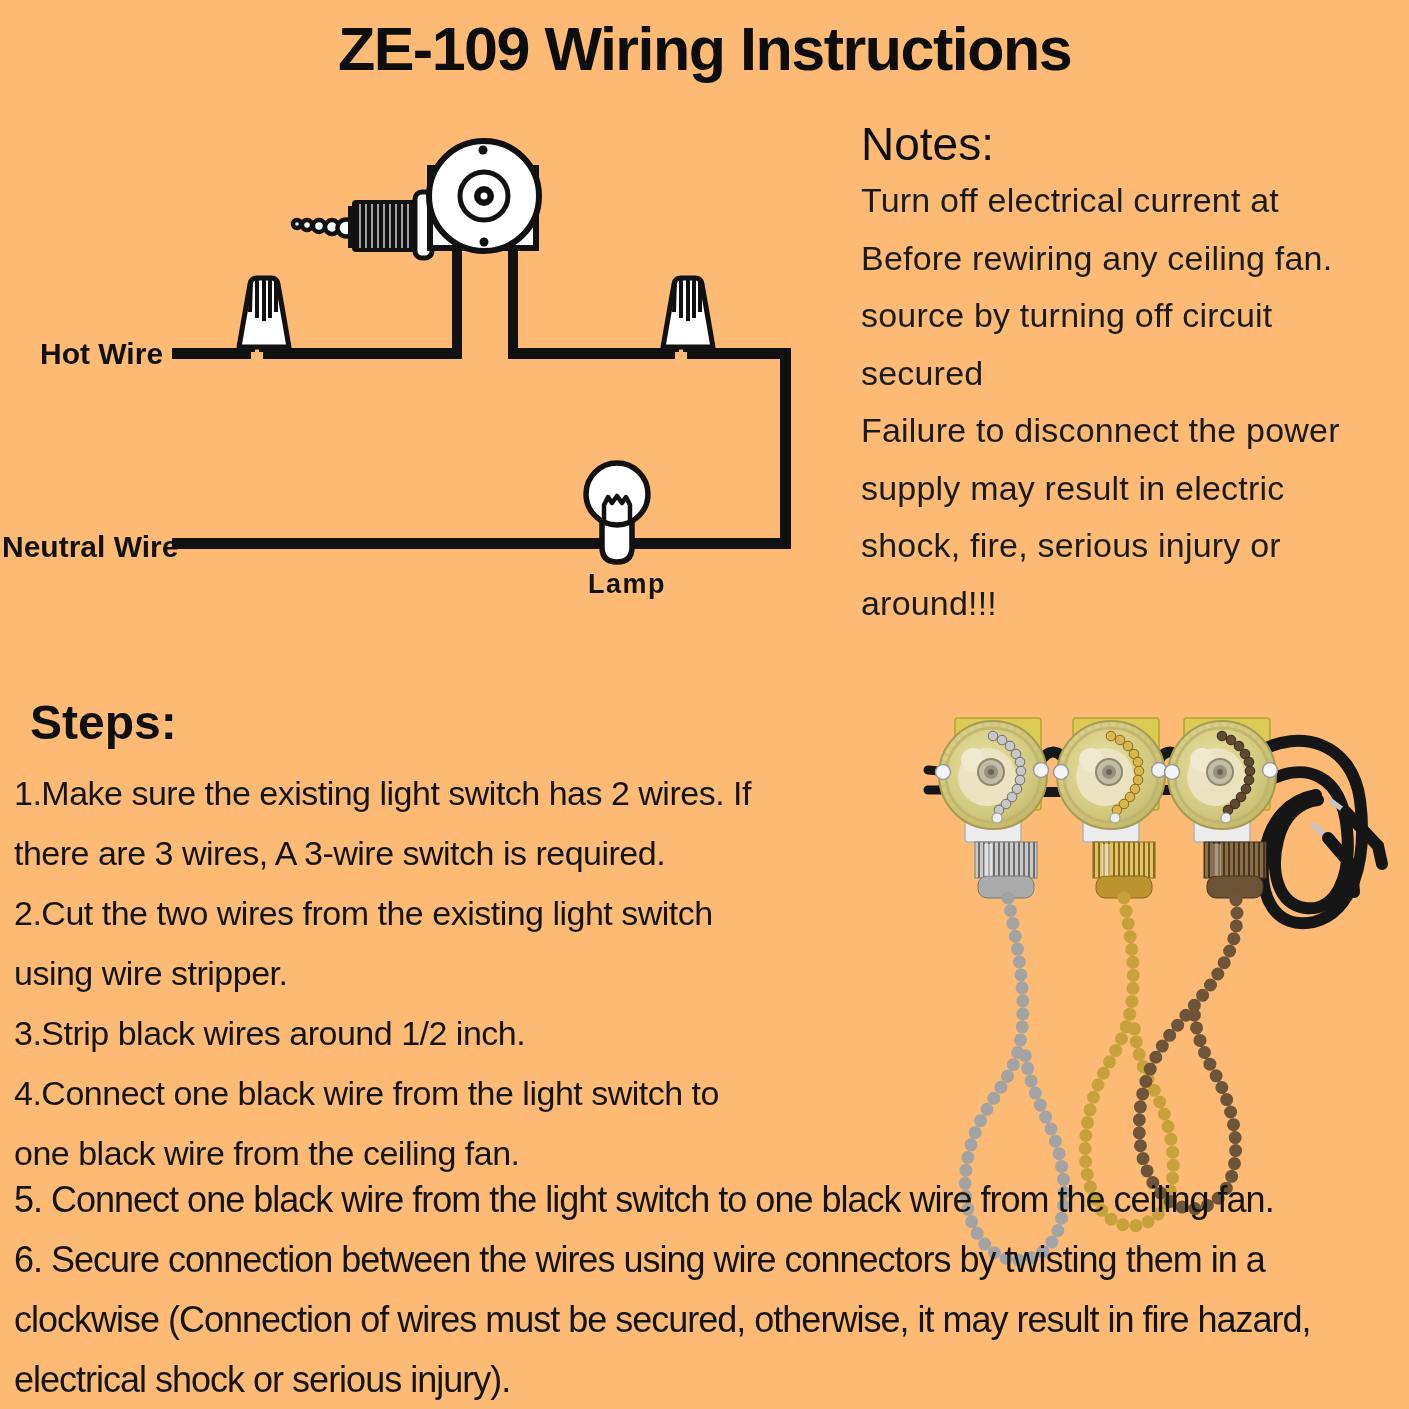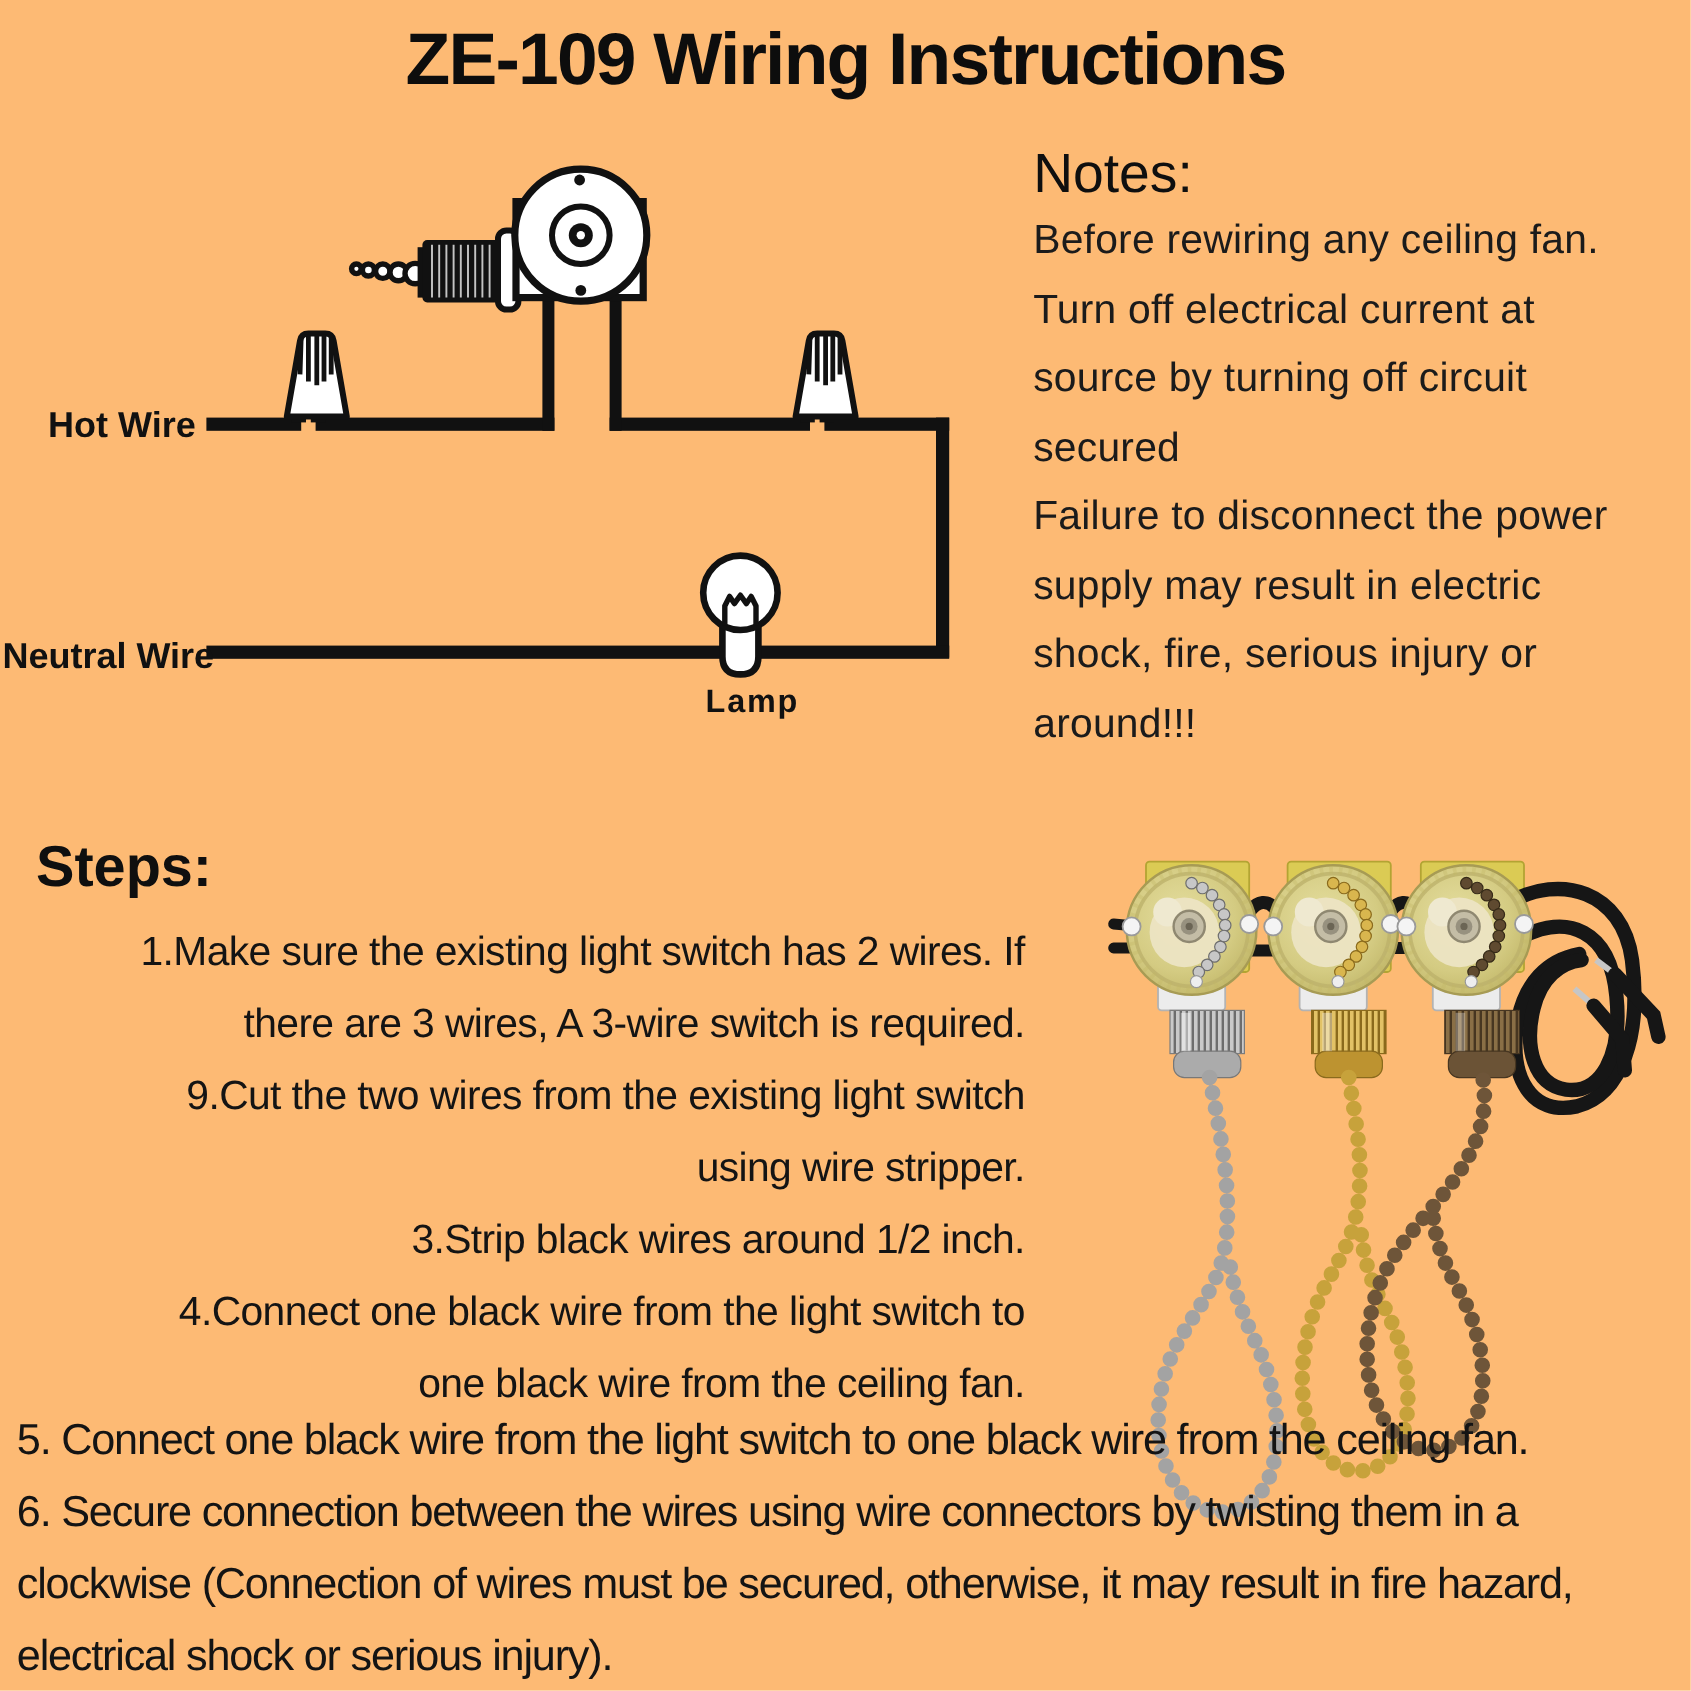--- a/index.html
+++ b/index.html
@@ -10,21 +10,21 @@
   .title{
     position:absolute;top:14px;left:0;width:100%;text-align:center;
     font-size:61px;font-weight:700;letter-spacing:-1.5px;color:#0d0d0d;white-space:nowrap;
   }
   .notes{position:absolute;left:861px;top:121px;width:548px;}
   .notes h2{margin:0;font-size:46px;line-height:1;font-weight:400;color:#0f0f0f;}
   .notes .lines{margin-top:5px;}
   .notes .lines span{display:block;font-size:34px;line-height:57.5px;letter-spacing:0.2px;color:#1b1b1b;}
   .steps{position:absolute;left:14px;top:683px;width:840px;}
   .steps h2{margin:16px;font-size:48px;line-height:1;font-weight:700;color:#0f0f0f;}
-  .steps .lines{margin-top:6px;text-align:right;}
+  .steps .lines{margin-top:6px;}
   .steps .lines span{display:block;font-size:34px;line-height:60px;letter-spacing:-0.5px;color:#141414;white-space:nowrap;}
   .steps-full{position:absolute;left:14px;top:1170px;width:1394px;}
   .steps-full span{display:block;font-size:36px;line-height:60px;letter-spacing:-1px;color:#141414;white-space:nowrap;}
   svg{position:absolute;}
   .diagram-svg{left:0;top:100px;}
   .product-svg{left:855px;top:690px;}
   .dlabel{font-family:"Liberation Sans", sans-serif;font-weight:700;fill:#111;}
   .chain{fill:none;stroke-dasharray:0 13;stroke-linecap:round;stroke-width:13;}
   .blackwire{fill:none;stroke:#161616;stroke-linecap:round;}
 </style>
@@ -97,37 +97,37 @@
     </g>
 
     <text class="dlabel" x="40" y="364" font-size="30">Hot Wire</text>
     <text class="dlabel" x="2" y="557" font-size="30">Neutral Wire</text>
     <text class="dlabel" x="588" y="593" font-size="27" letter-spacing="1.5">Lamp</text>
   </svg>
 
   <div class="notes">
     <h2>Notes:</h2>
     <div class="lines">
+      <span>Turn off electrical current at</span>
       <span>Before rewiring any ceiling fan.</span>
-      <span>Turn off electrical current at</span>
       <span>source by turning off circuit</span>
       <span>secured</span>
       <span>Failure to disconnect the power</span>
       <span>supply may result in electric</span>
       <span>shock, fire, serious injury or</span>
       <span>around!!!</span>
     </div>
   </div>
 
   <div class="steps">
     <h2>Steps:</h2>
     <div class="lines">
       <span>1.Make sure the existing light switch has 2 wires. If</span>
       <span>there are 3 wires, A 3-wire switch is required.</span>
-      <span>9.Cut the two wires from the existing light switch</span>
+      <span>2.Cut the two wires from the existing light switch</span>
       <span>using wire stripper.</span>
       <span>3.Strip black wires around 1/2 inch.</span>
       <span>4.Connect one black wire from the light switch to</span>
       <span>one black wire from the ceiling fan.</span>
     </div>
   </div>
 
   <svg class="product-svg" width="554" height="600" viewBox="855 690 554 600" xmlns="http://www.w3.org/2000/svg">
     <defs>
       <radialGradient id="gradBody" cx="42%" cy="40%" r="70%">

